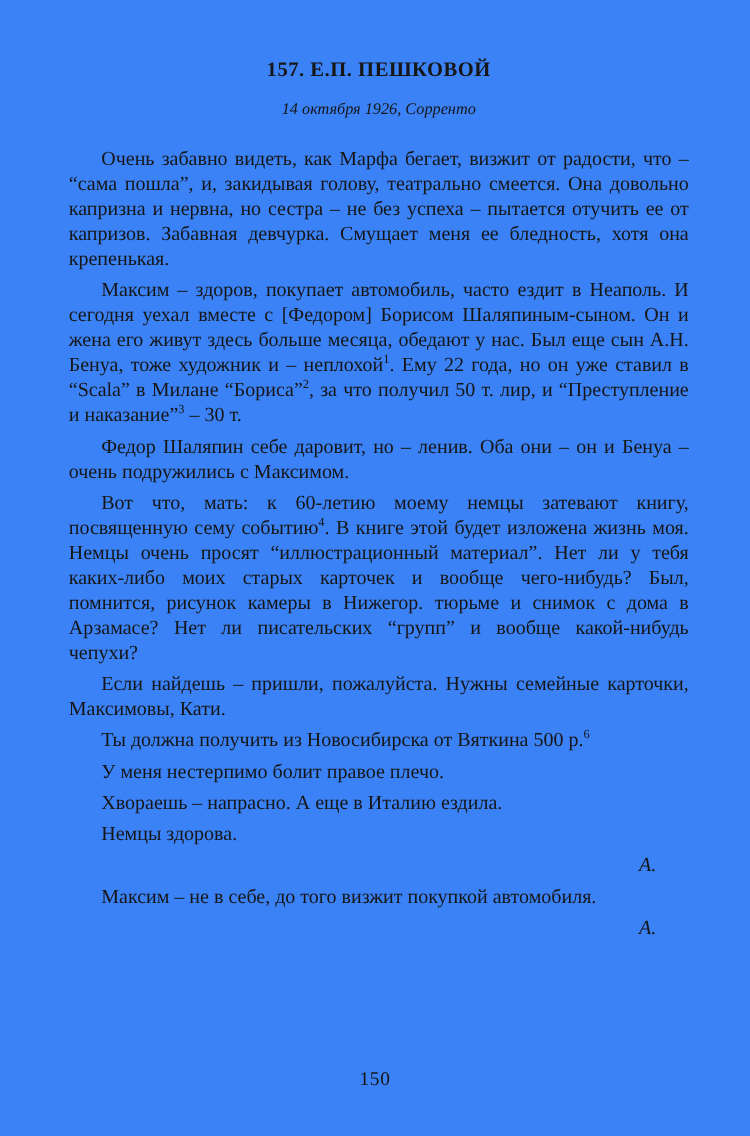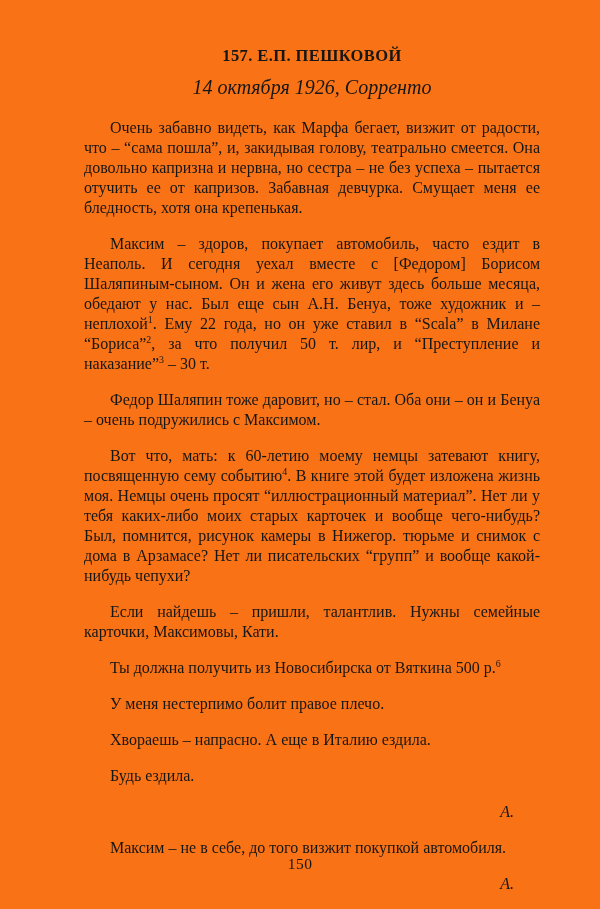--- a/index.html
+++ b/index.html
@@ -5,44 +5,44 @@
   html, body {
     margin: 0;
     padding: 0;
     background: #e9e9e9;
   }
   .page {
     position: relative;
     width: 600px;
     height: 909px;
     margin: 0;
-    background: #f97316;
+    background: #3b82f6;
     box-sizing: border-box;
-    padding: 46px 44px 0 68px;
+    padding: 46px 44px 0 50px;
     font-family: "Liberation Serif", "DejaVu Serif", serif;
     font-size: 16px;
     line-height: 20px;
     color: #161616;
     overflow: hidden;
   }
   .title {
     text-align: center;
     font-weight: bold;
     font-size: 16.5px;
     letter-spacing: 0.4px;
     margin: 0 0 11px 0;
   }
   .dateline {
     text-align: center;
     font-style: italic;
-    font-size: 20px;
+    font-size: 13px;
     margin: 0 0 21px 0;
   }
   .body p {
-    margin: 16px;
+    margin: 5px;
     text-indent: 26px;
     text-align: justify;
   }
   .body p.sig {
     text-align: right;
     text-indent: 0;
     font-style: italic;
     padding-right: 26px;
   }
   .body p.gap {
@@ -65,25 +65,25 @@
 </style>
 </head>
 <body>
 
 <div class="page">
   <div class="title">157. Е.П. ПЕШКОВОЙ</div>
   <div class="dateline">14 октября 1926, Сорренто</div>
   <div class="body">
       <p>Очень забавно видеть, как Марфа бегает, визжит от радости, что – “сама пошла”, и, закидывая голову, театрально смеется. Она довольно капризна и нервна, но сестра – не без успеха – пытается отучить ее от капризов. Забавная девчурка. Смущает меня ее бледность, хотя она крепенькая.</p>
       <p>Максим – здоров, покупает автомобиль, часто ездит в Неаполь. И сегодня уехал вместе с [Федором] Борисом Шаляпиным-сыном. Он и жена его живут здесь больше месяца, обедают у нас. Был еще сын А.Н. Бенуа, тоже художник и – неплохой<sup>1</sup>. Ему 22 года, но он уже ставил в “Scala” в Милане “Бориса”<sup>2</sup>, за что получил 50 т. лир, и “Преступление и наказание”<sup>3</sup> – 30 т.</p>
-      <p>Федор Шаляпин тоже даровит, но – стал. Оба они – он и Бенуа – очень подружились с Максимом.</p>
+      <p>Федор Шаляпин себе даровит, но – ленив. Оба они – он и Бенуа – очень подружились с Максимом.</p>
       <p>Вот что, мать: к 60-летию моему немцы затевают книгу, посвященную сему событию<sup>4</sup>. В книге этой будет изложена жизнь моя. Немцы очень просят “иллюстрационный материал”. Нет ли у тебя каких-либо моих старых карточек и вообще чего-нибудь? Был, помнится, рисунок камеры в Нижегор. тюрьме и снимок с дома в Арзамасе? Нет ли писательских “групп” и вообще какой-нибудь чепухи?</p>
-      <p>Если найдешь – пришли, талантлив. Нужны семейные карточки, Максимовы, Кати.</p>
+      <p>Если найдешь – пришли, пожалуйста. Нужны семейные карточки, Максимовы, Кати.</p>
       <p>Ты должна получить из Новосибирска от Вяткина 500 р.<sup>6</sup></p>
       <p>У меня нестерпимо болит правое плечо.</p>
       <p>Хвораешь – напрасно. А еще в Италию ездила.</p>
-      <p>Будь ездила.</p>
+      <p>Немцы здорова.</p>
       <p class="sig">А.</p>
       <p>Максим – не в себе, до того визжит покупкой автомобиля.</p>
       <p class="sig">А.</p>
     </div>
   <div class="page-number">150</div>
 </div>
 
 </body></html>

